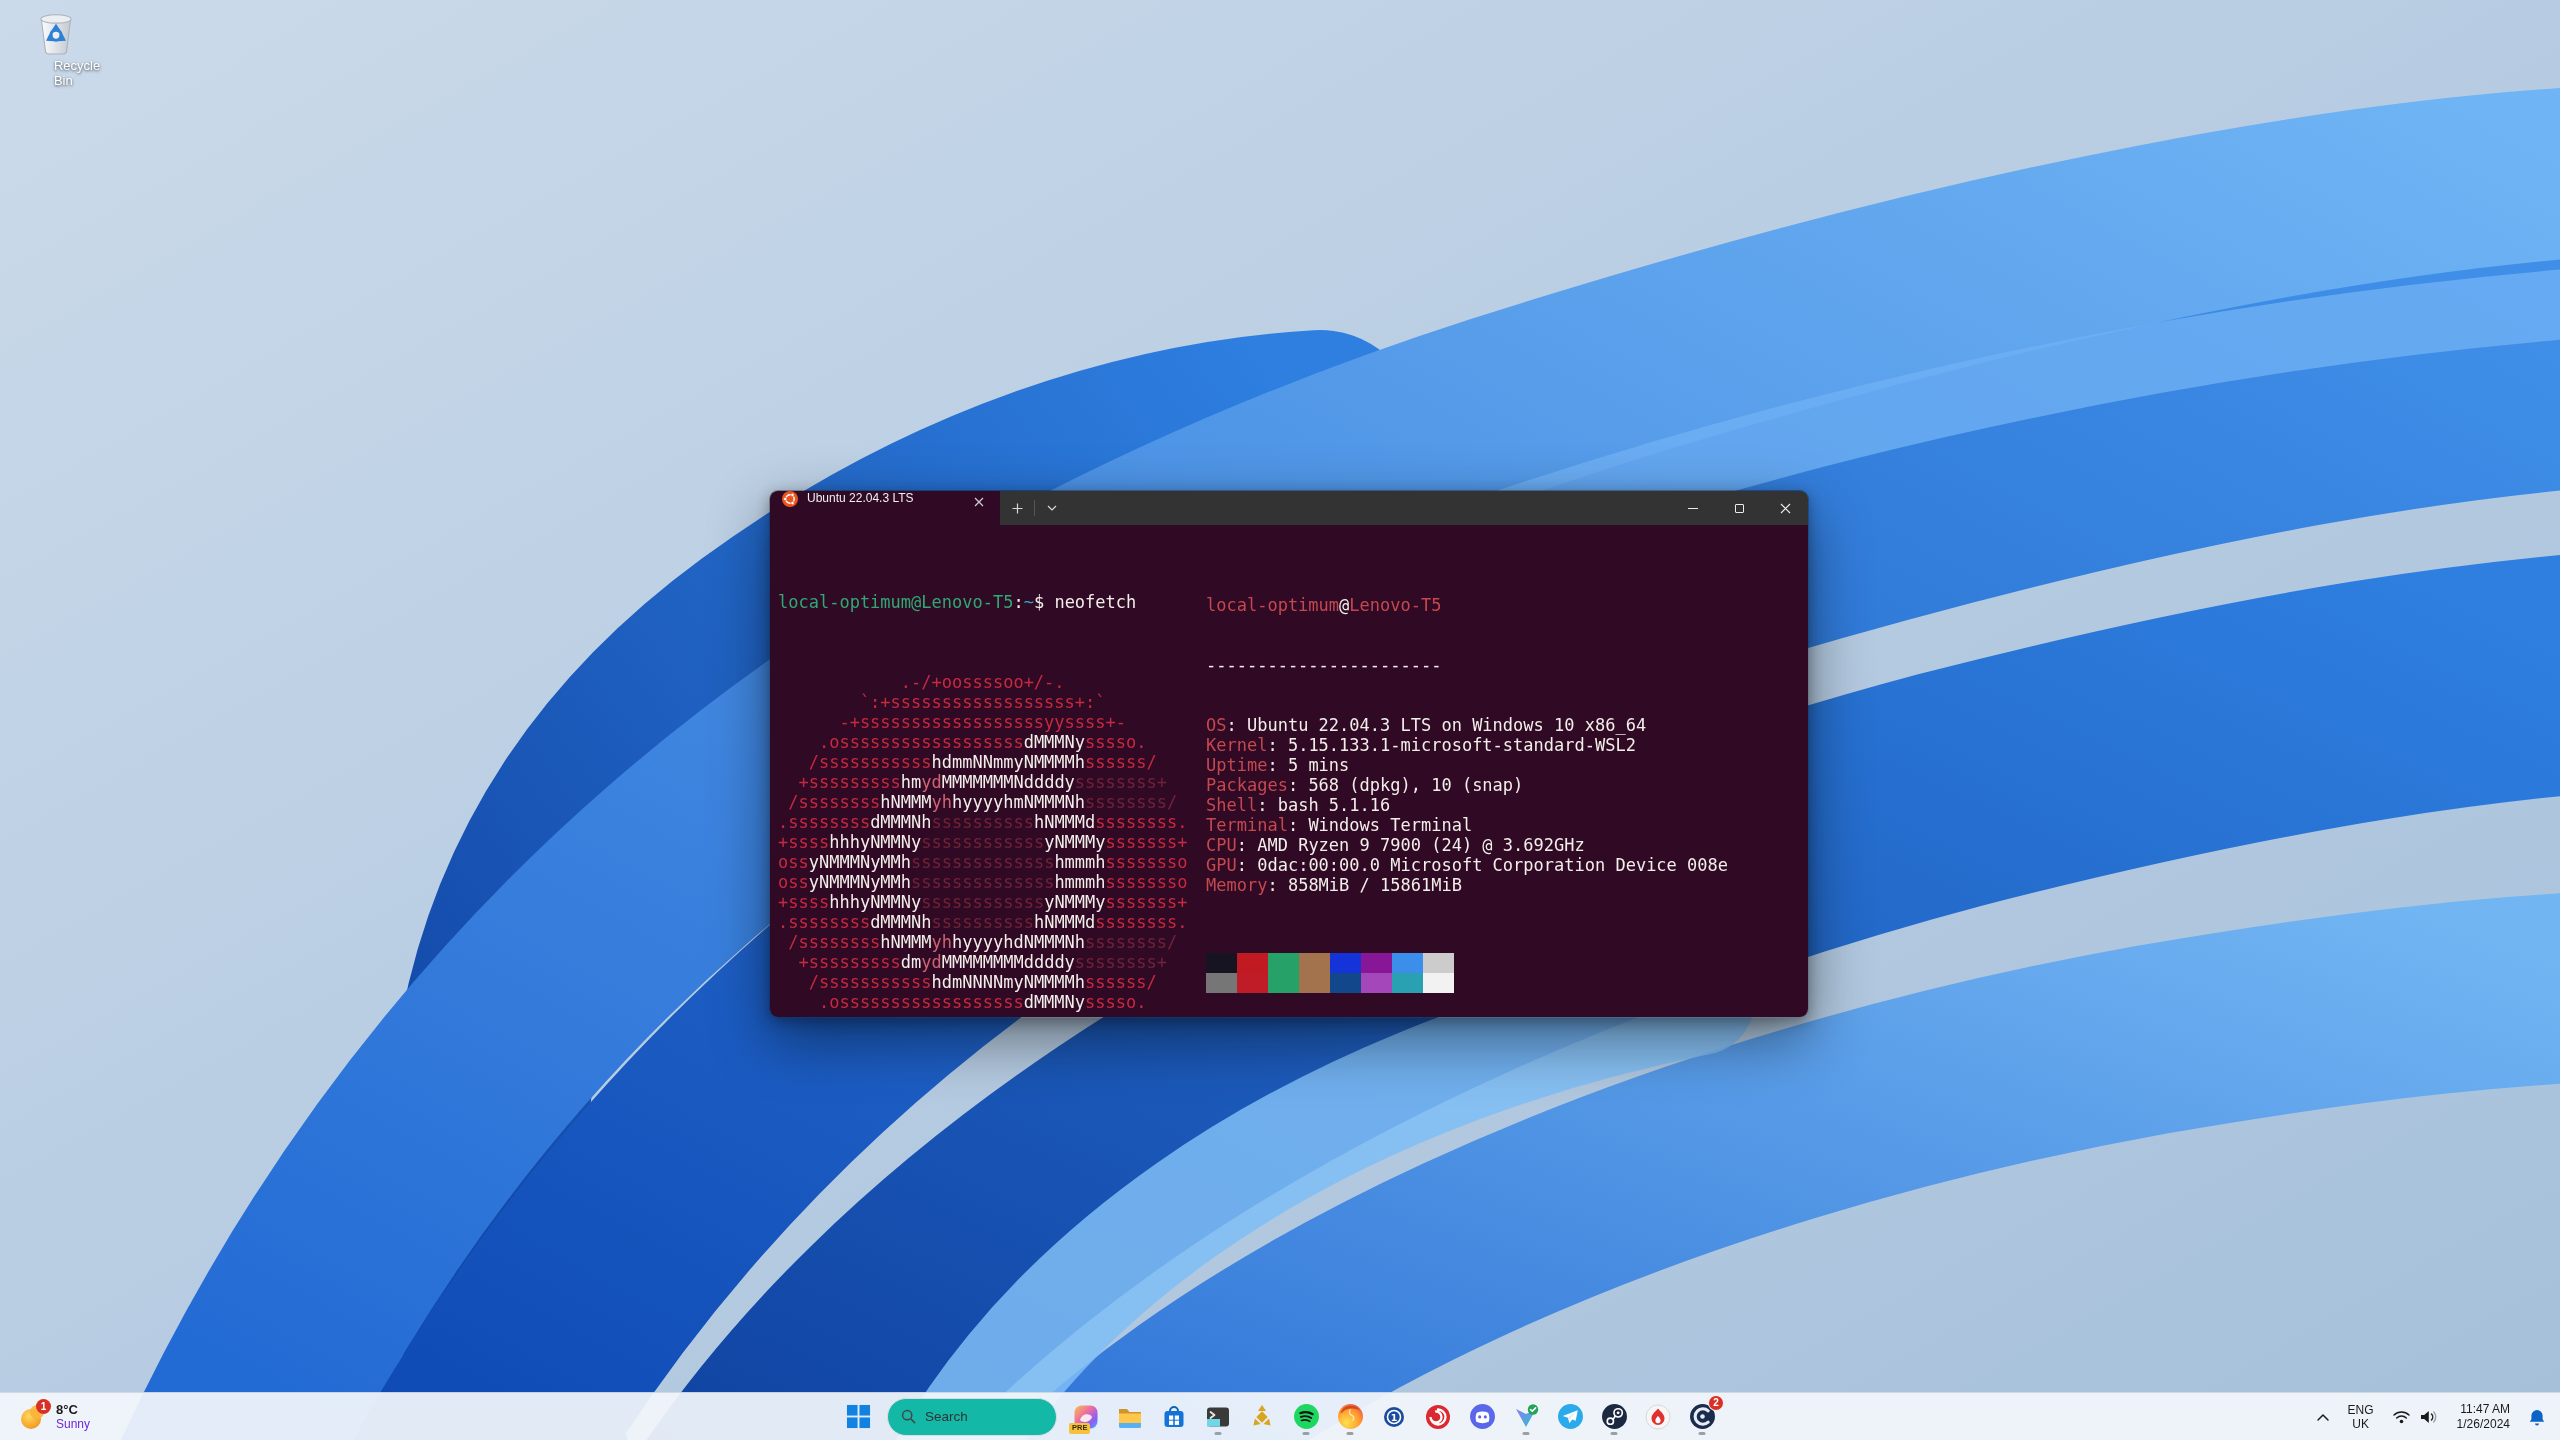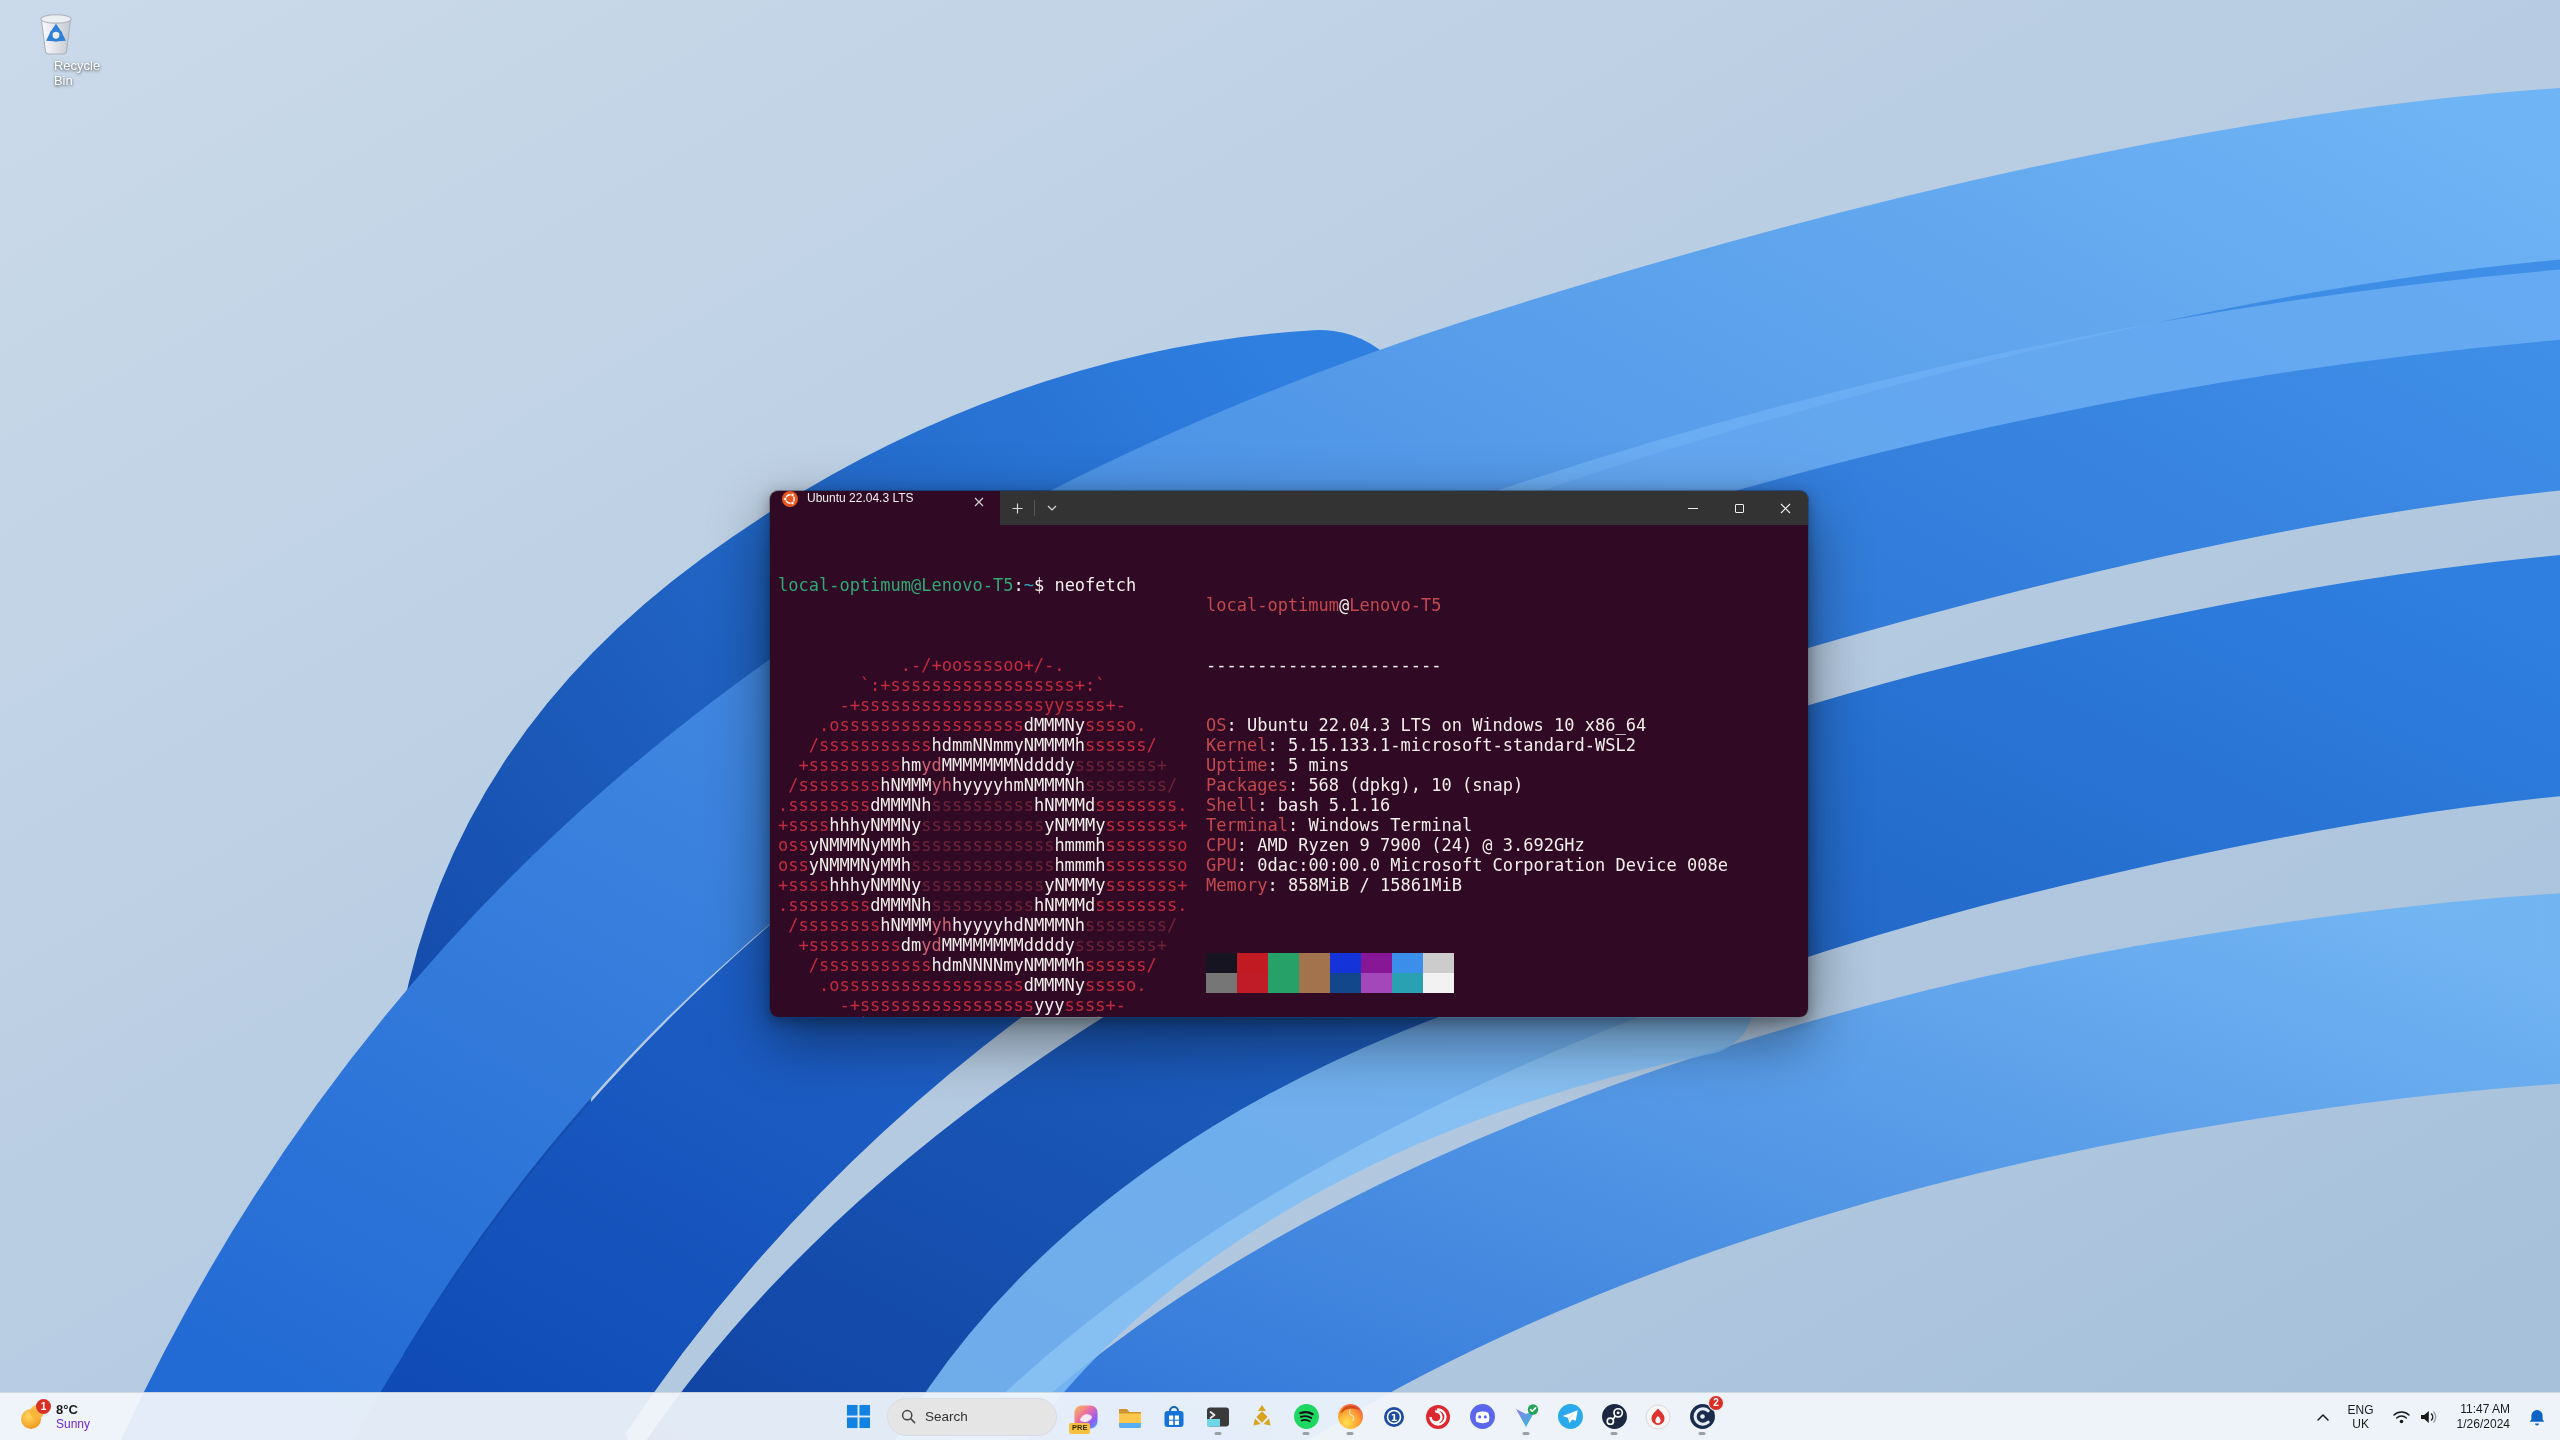--- a/index.html
+++ b/index.html
@@ -21,21 +21,21 @@
   .tab-title { color:#f0f0f0; font-size:12px; white-space:nowrap; overflow:hidden; flex:1; }
   .icon-btn { display:flex; align-items:center; justify-content:center; }
   .tab-close { width:22px; height:22px; border-radius:4px; }
   .tb-btn { width:34px; display:flex; align-items:center; justify-content:center; }
   .tb-sep { width:1px; height:16px; background:#555; align-self:center; }
   .tb-drag { flex:1; }
   .win-ctl { width:46px; display:flex; align-items:center; justify-content:center; }
   .glyph-min { width:10px; border-top:1.4px solid #ececec; display:inline-block; }
   .glyph-max { width:9px; height:9px; border:1.2px solid #ececec; border-radius:1px; display:inline-block; }
 
-  .term-body { position:relative; height:494px; background:#300a24; padding:10px 0 0 8px;
+  .term-body { position:relative; height:494px; background:#300a24; padding:27px 0 0 8px;
     font-family:"DejaVu Sans Mono", monospace; font-size:17px; line-height:20px; color:#f2eee9; white-space:pre; cursor:text; }
   .c-r { color:#c52a3f; }
   .c-d { color:#702338; }
   .c-p { color:#ce6472; }
   .c-w { color:#f2eee9; }
   .p-user { color:#2fa874; }
   .p-path { color:#2fa3be; }
   #ascii-art div { height:20px; }
   .info-col { position:absolute; left:436px; top:30px; white-space:pre; }
   .info-row { height:20px; }
@@ -51,21 +51,21 @@
   .weather-temp { font-size:13px; color:#1b1b1b; font-weight:bold; }
   .weather-cond { font-size:12px; color:#6d28d9; }
   .sun-wrap { position:relative; width:30px; height:30px; }
   .badge { position:absolute; border-radius:50%; background:#d93025; color:#fff; font-size:10px; font-weight:bold;
     display:flex; align-items:center; justify-content:center; }
   .sun-badge { width:15px; height:15px; right:-3px; top:-3px; }
 
   .tb-center { position:absolute; left:50%; transform:translateX(-50%); height:48px; display:flex; align-items:center; gap:4px; }
   .tb-icon { position:relative; width:40px; height:40px; border-radius:6px; display:flex; align-items:center; justify-content:center; }
   .running-dot { position:absolute; bottom:2px; left:50%; transform:translateX(-50%); width:7px; height:3px; border-radius:2px; background:#9aa0a6; }
-  .search-pill { height:38px; min-width:170px; border-radius:19px; background:#e5e5e5; border:1px solid #d8dde5;
+  .search-pill { height:38px; min-width:170px; border-radius:19px; background:#14b8a6; border:1px solid #d8dde5;
     display:flex; align-items:center; gap:9px; padding:0 18px 0 13px; margin:0 5px; }
   .search-pill span { font-size:13.5px; color:#333; }
   .pre-badge { position:absolute; left:3px; bottom:3px; background:#f5c13e; color:#3a2c00; font-size:7.5px; font-weight:bold;
     padding:1px 3px; border-radius:2px; line-height:1.1; }
   .app-badge { width:16px; height:16px; right:-2px; top:-2px; font-size:10px; border:1.5px solid rgba(242,246,251,.95); }
 
   .tray { position:absolute; right:8px; top:0; height:48px; display:flex; align-items:center; gap:6px; }
   .tray-btn { height:40px; display:flex; align-items:center; justify-content:center; border-radius:6px; padding:0 6px; }
   .lang-block { display:flex; flex-direction:column; align-items:center; line-height:1.2; }
   .lang-block span { font-size:12px; color:#1b1b1b; }

